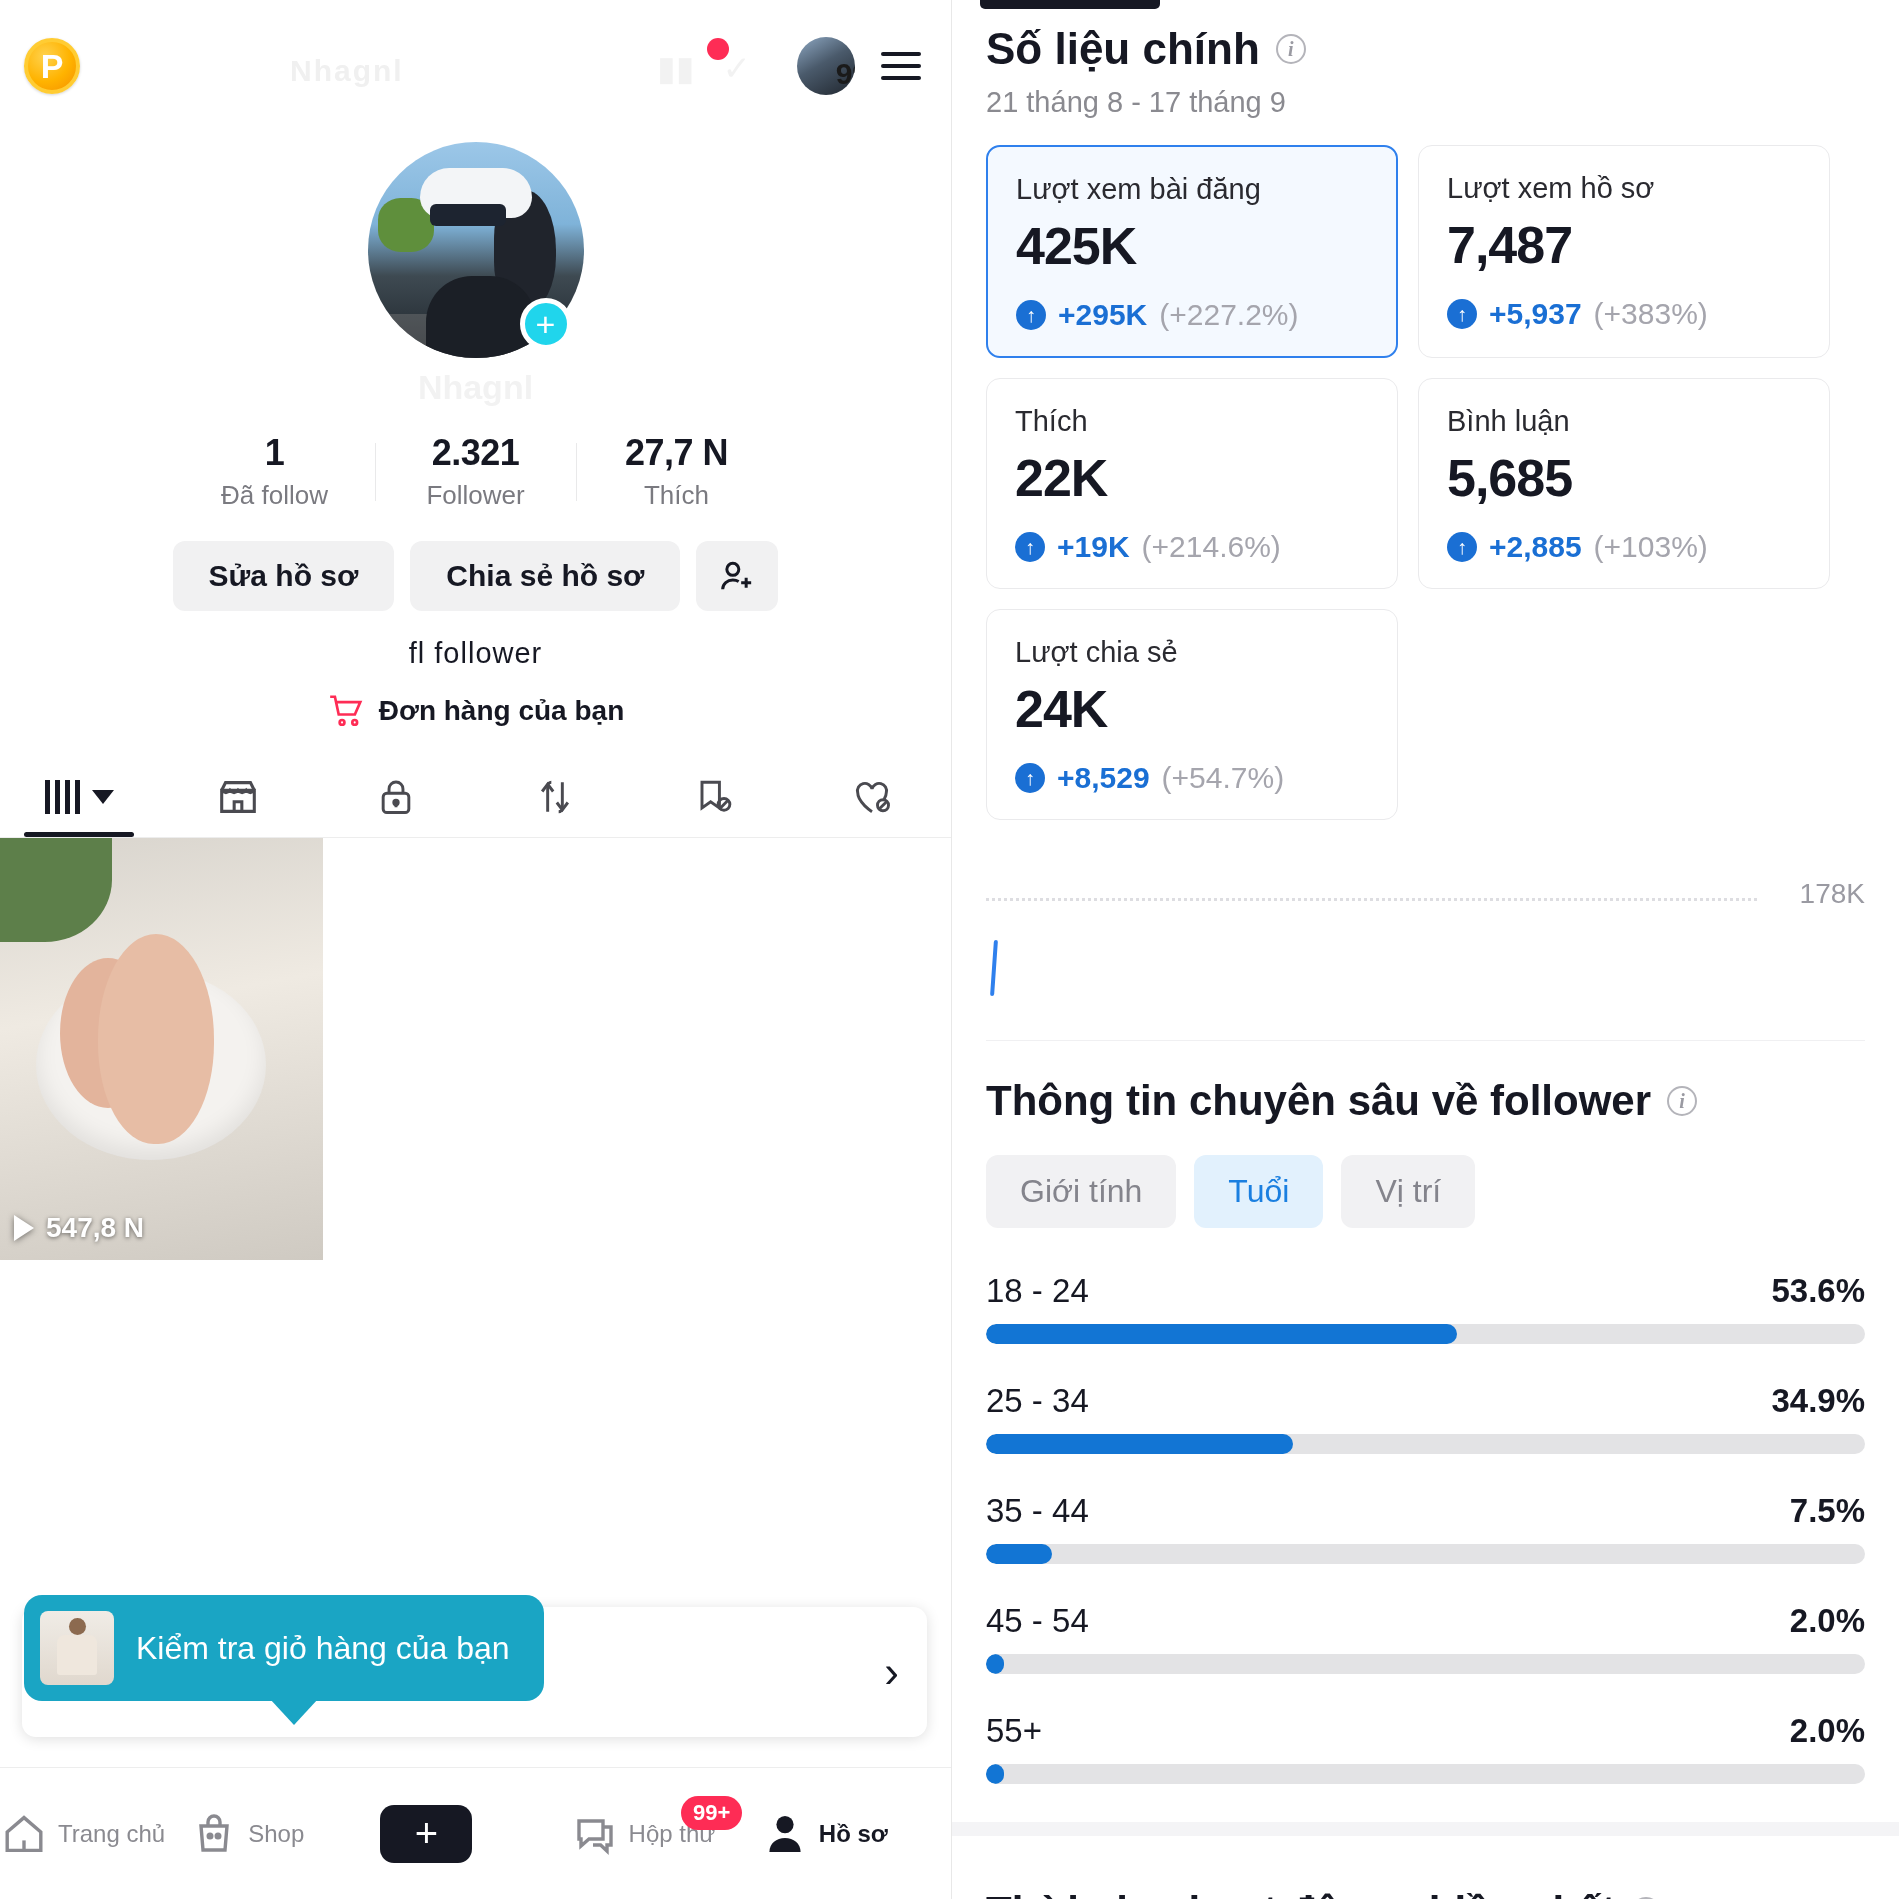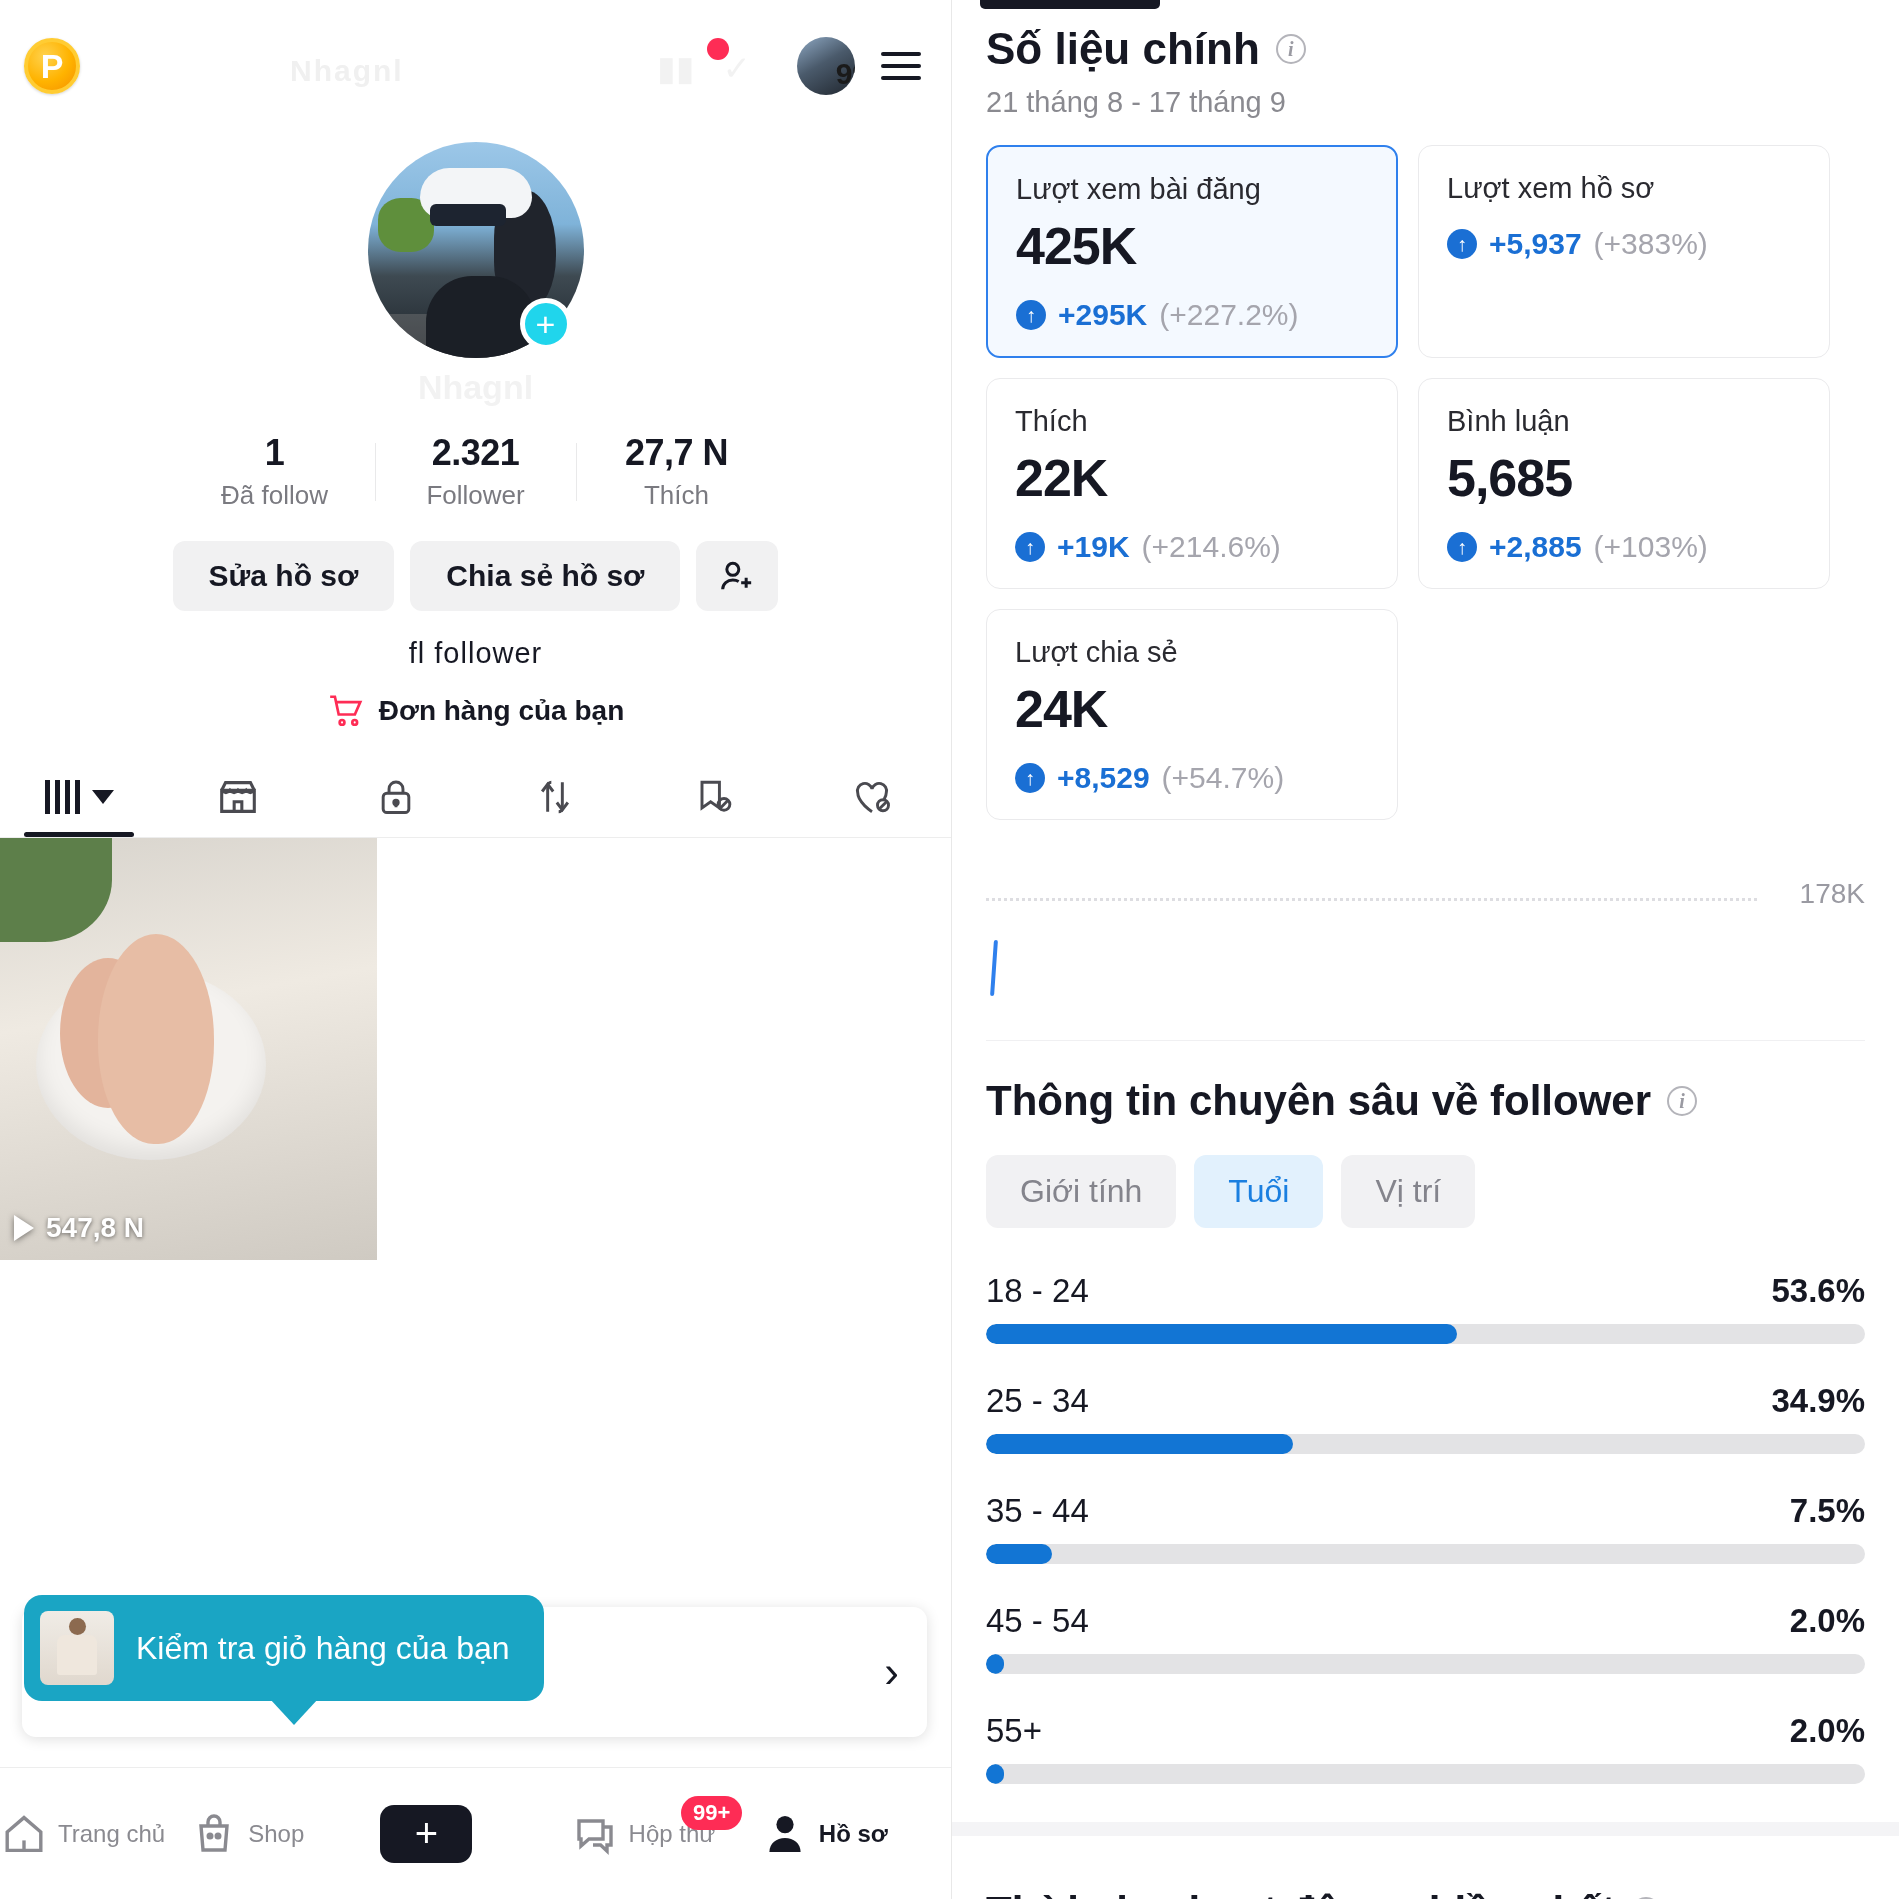--- a/index.html
+++ b/index.html
@@ -148,21 +148,21 @@
   .tab-grid-glyph { display:flex; gap:5px; align-items:flex-end; }
   .tab-grid-glyph i { display:block; width:5px; height:34px; background:#161823; }
   .caret-down {
     width: 0; height: 0; margin-left: 12px;
     border-left: 11px solid transparent; border-right: 11px solid transparent;
     border-top: 14px solid #161823;
   }
 
   .video-grid { display: flex; }
   .video-cell {
-    position: relative; width: 377px; height: 422px; overflow: hidden;
+    position: relative; width: 323px; height: 422px; overflow: hidden;
     background: linear-gradient(170deg,#d8d4cd 0%,#efeae2 40%,#cfcac2 100%);
     text-align: center;
   }
   .vc-bowl {
     position:absolute; left: 36px; top: 132px; width: 230px; height: 190px;
     border-radius: 50%; background: #f4f2ef; box-shadow: inset 0 -10px 22px rgba(0,0,0,.08);
   }
   .vc-green {
     position:absolute; left: 0; top: 0; width: 112px; height: 104px;
     background: #5d7f4a; border-radius: 0 0 60% 0;
@@ -548,20 +548,21 @@
           <div class="card-value">425K</div>
           <div class="card-delta">
             <span class="arrow-up">↑</span>
             <span class="delta-main">+295K</span>
             <span class="delta-pct">(+227.2%)</span>
           </div>
         </div>
 
         <div class="card">
           <div class="card-label">Lượt xem hồ sơ</div>
+          <div class="card-value">7,487</div>
           <div class="card-delta">
             <span class="arrow-up">↑</span>
             <span class="delta-main">+5,937</span>
             <span class="delta-pct">(+383%)</span>
           </div>
         </div>
 
         <div class="card">
           <div class="card-label">Thích</div>
           <div class="card-value">22K</div>

